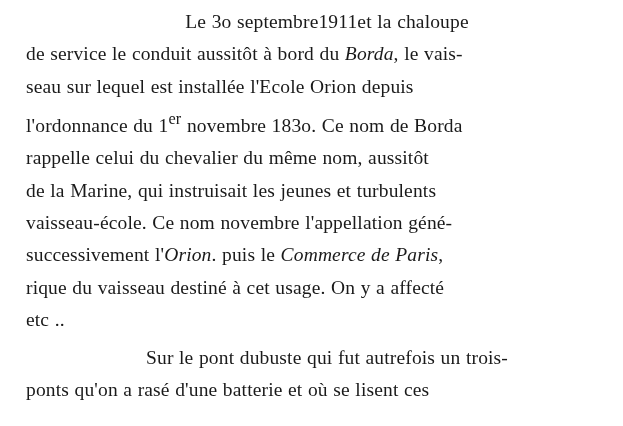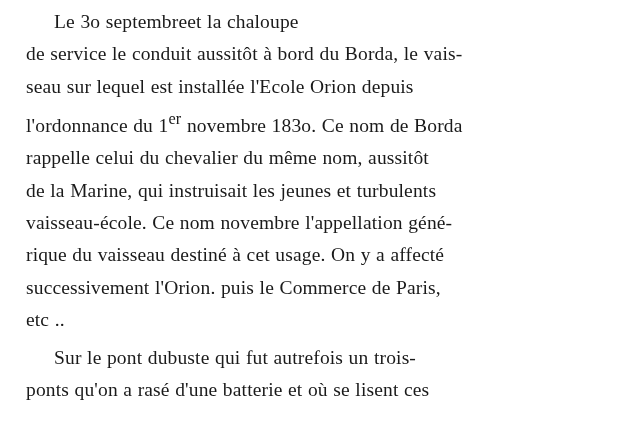--- a/index.html
+++ b/index.html
@@ -29,58 +29,60 @@
     text-align: justify;
     text-justify: inter-word;
     letter-spacing: 0.15px;
     word-spacing: 0.5px;
   }
   .para .indent {
     display: inline-block;
     width: 28px;
   }
   .para i, .para .ital {
+    font-style: italic;
   }
   
   .line {
     display: block;
     white-space: nowrap;
   }
   .line.justify {
     display: flex;
-    justify-content: flex-start;
+    justify-content: center;
     white-space: normal;
   }
   .line.justify > span {
     white-space: pre;
   }
   .para2 {
     margin-top: 5px;
   }
 </style>
 </head>
 <body>
 
 <div class="page">
   <div class="text-block">
 
     <p class="para">
       <span class="line justify">
         <span class="indent"></span>
           <span>Le 3o septembre</span>
+        <span>1911</span>
         <span>et la chaloupe</span>
       </span>
       <span class="line"><span>de service le conduit aussitôt à bord du </span><span class="ital">Borda</span><span>, le vais-</span></span>
       <span class="line">seau sur lequel est installée l'Ecole Orion depuis</span>
       <span class="line"><span>l'ordonnance du 1</span><sup>er</sup><span> novembre 183o. Ce nom de  Borda</span></span>
       <span class="line">rappelle celui du chevalier du même nom, aussitôt</span>
       <span class="line">de  la  Marine,  qui  instruisait  les  jeunes  et  turbulents</span>
       <span class="line">vaisseau-école.  Ce  nom  novembre  l'appellation  géné-</span>
+      <span class="line"><span>successivement l'</span><span class="ital">Orion</span><span>. puis le </span><span class="ital">Commerce de Paris</span><span>,</span></span>
       <span class="line">rique du vaisseau destiné  à  cet usage.  On  y a affecté</span>
-      <span class="line"><span>successivement l'</span><span class="ital">Orion</span><span>. puis le </span><span class="ital">Commerce de Paris</span><span>,</span></span>
       <span class="line">etc ..</span>
     </p>
 
     <p class="para para2">
       <span class="line justify">
         <span class="indent"></span>
           <span>Sur le pont du</span>
         <span>buste qui fut autrefois un trois-</span>
       </span>
       <span class="line">ponts qu'on a rasé d'une batterie et où se lisent ces</span>

